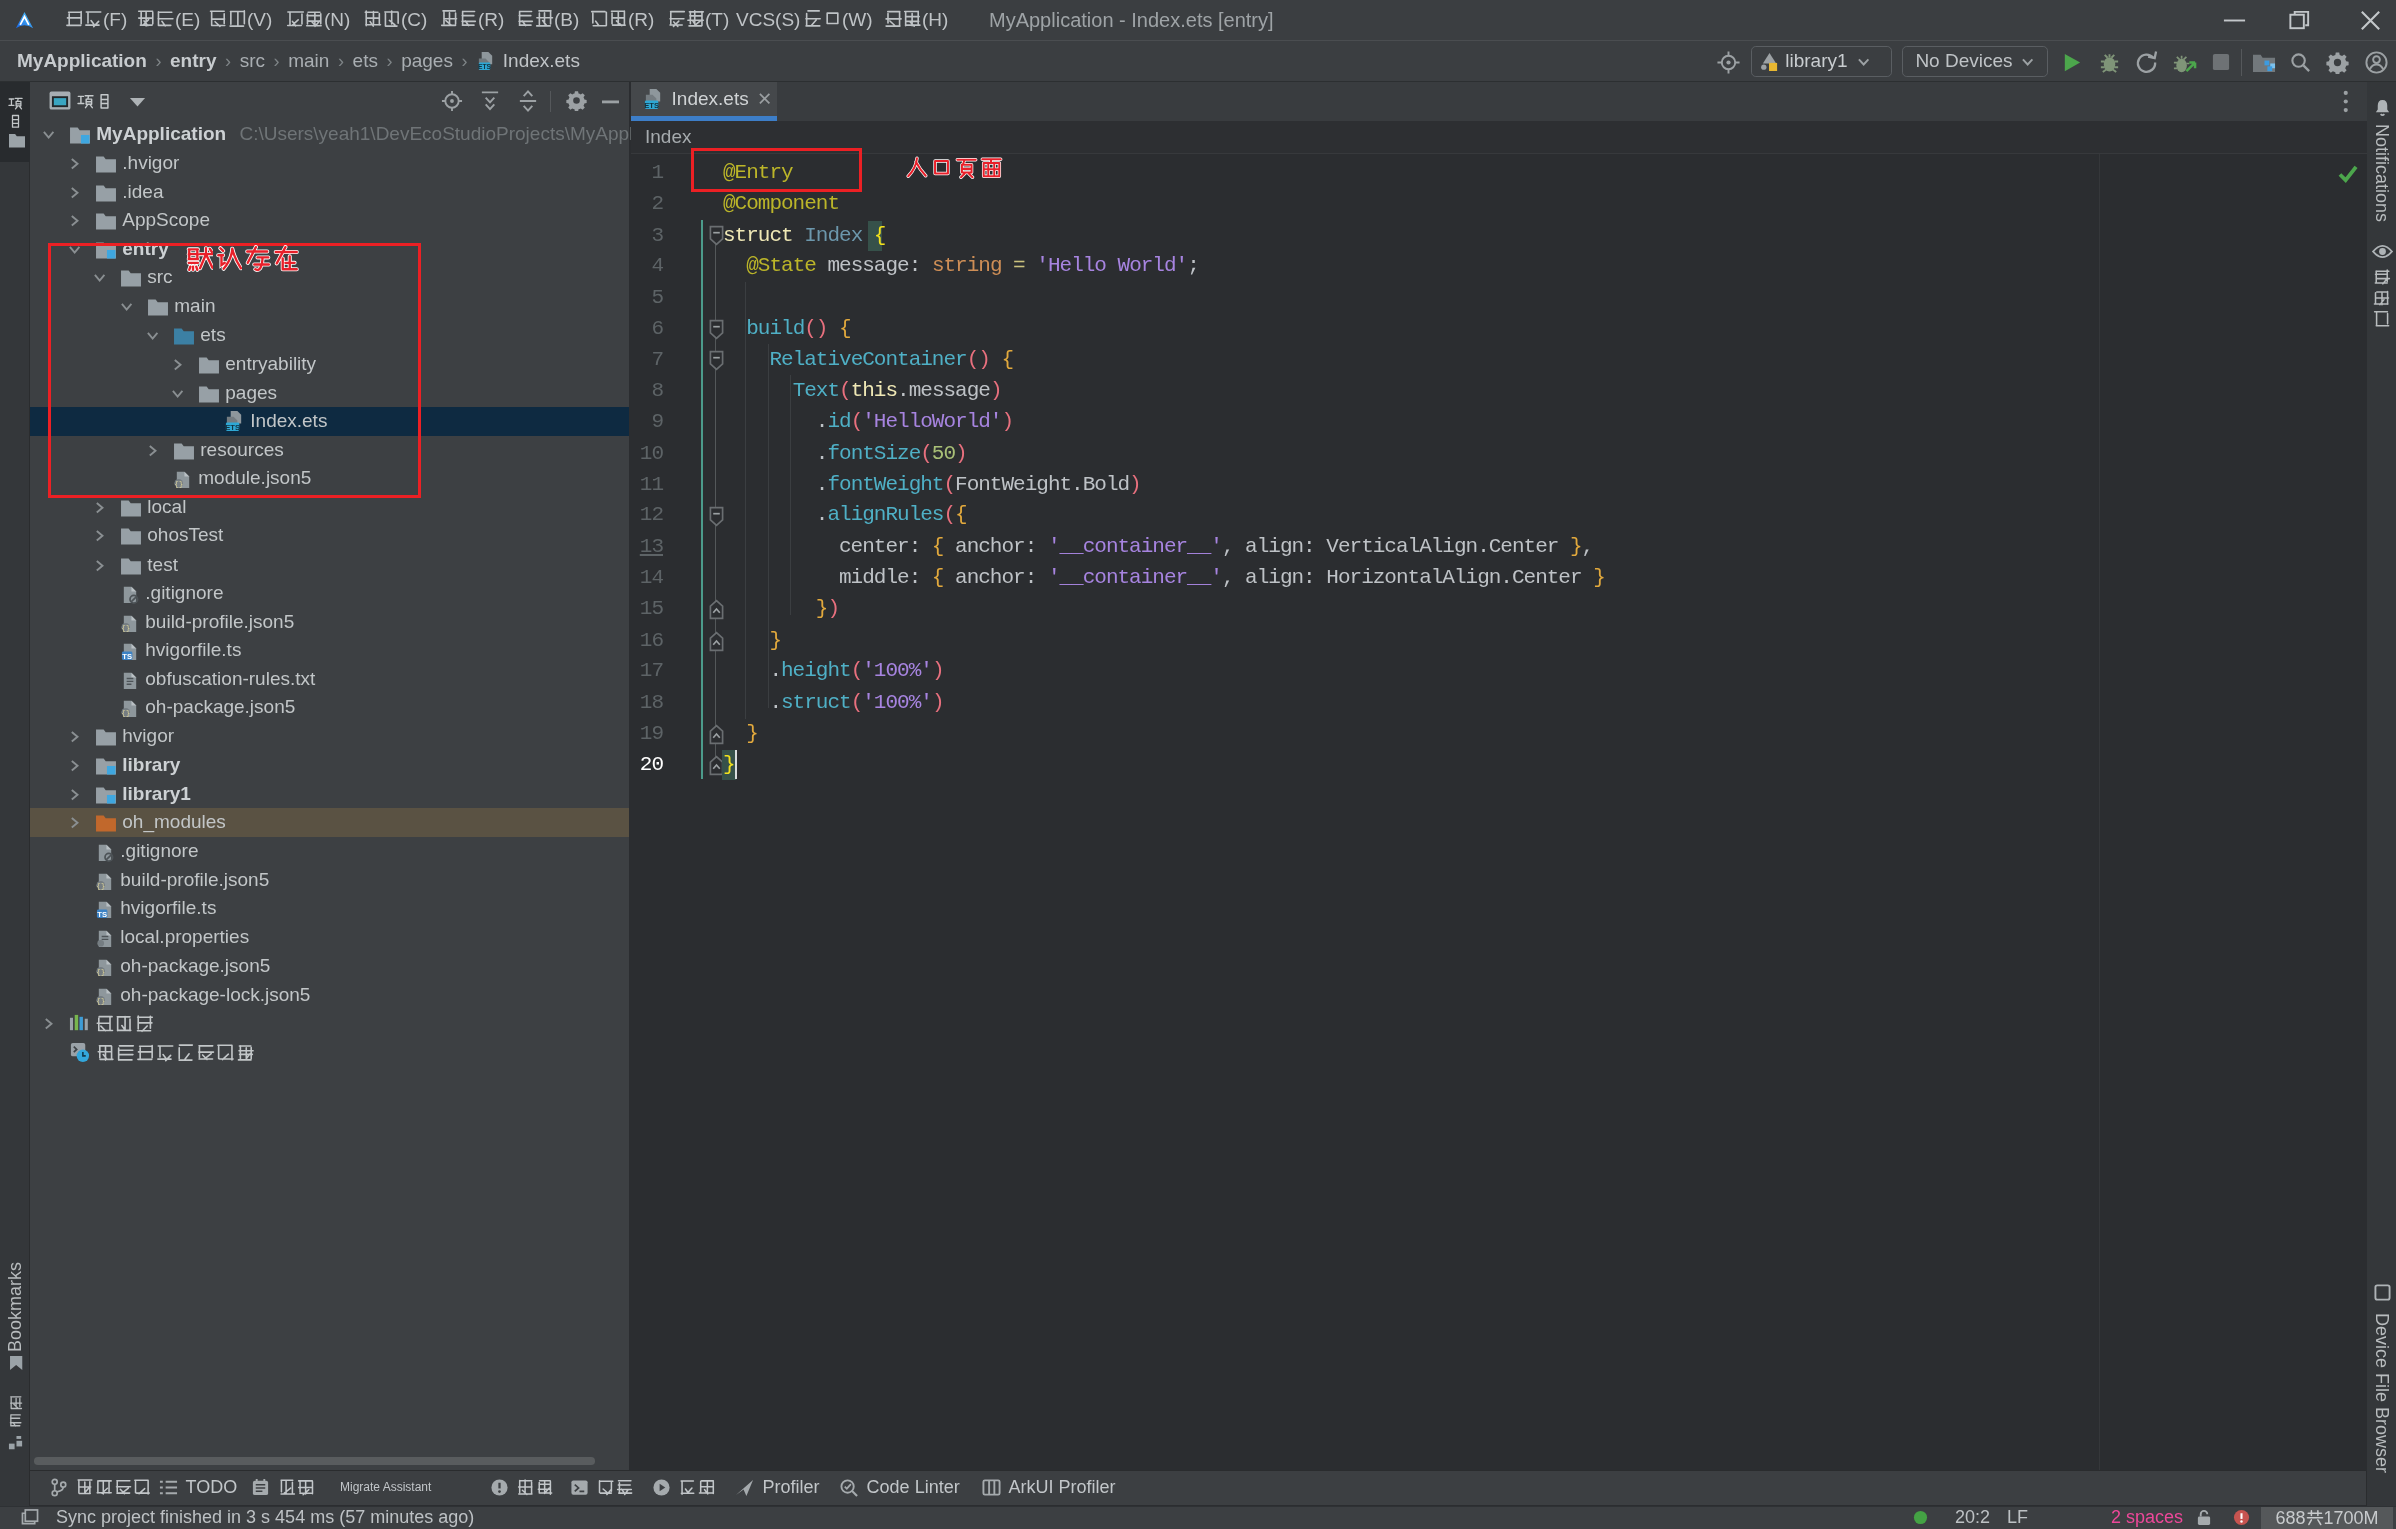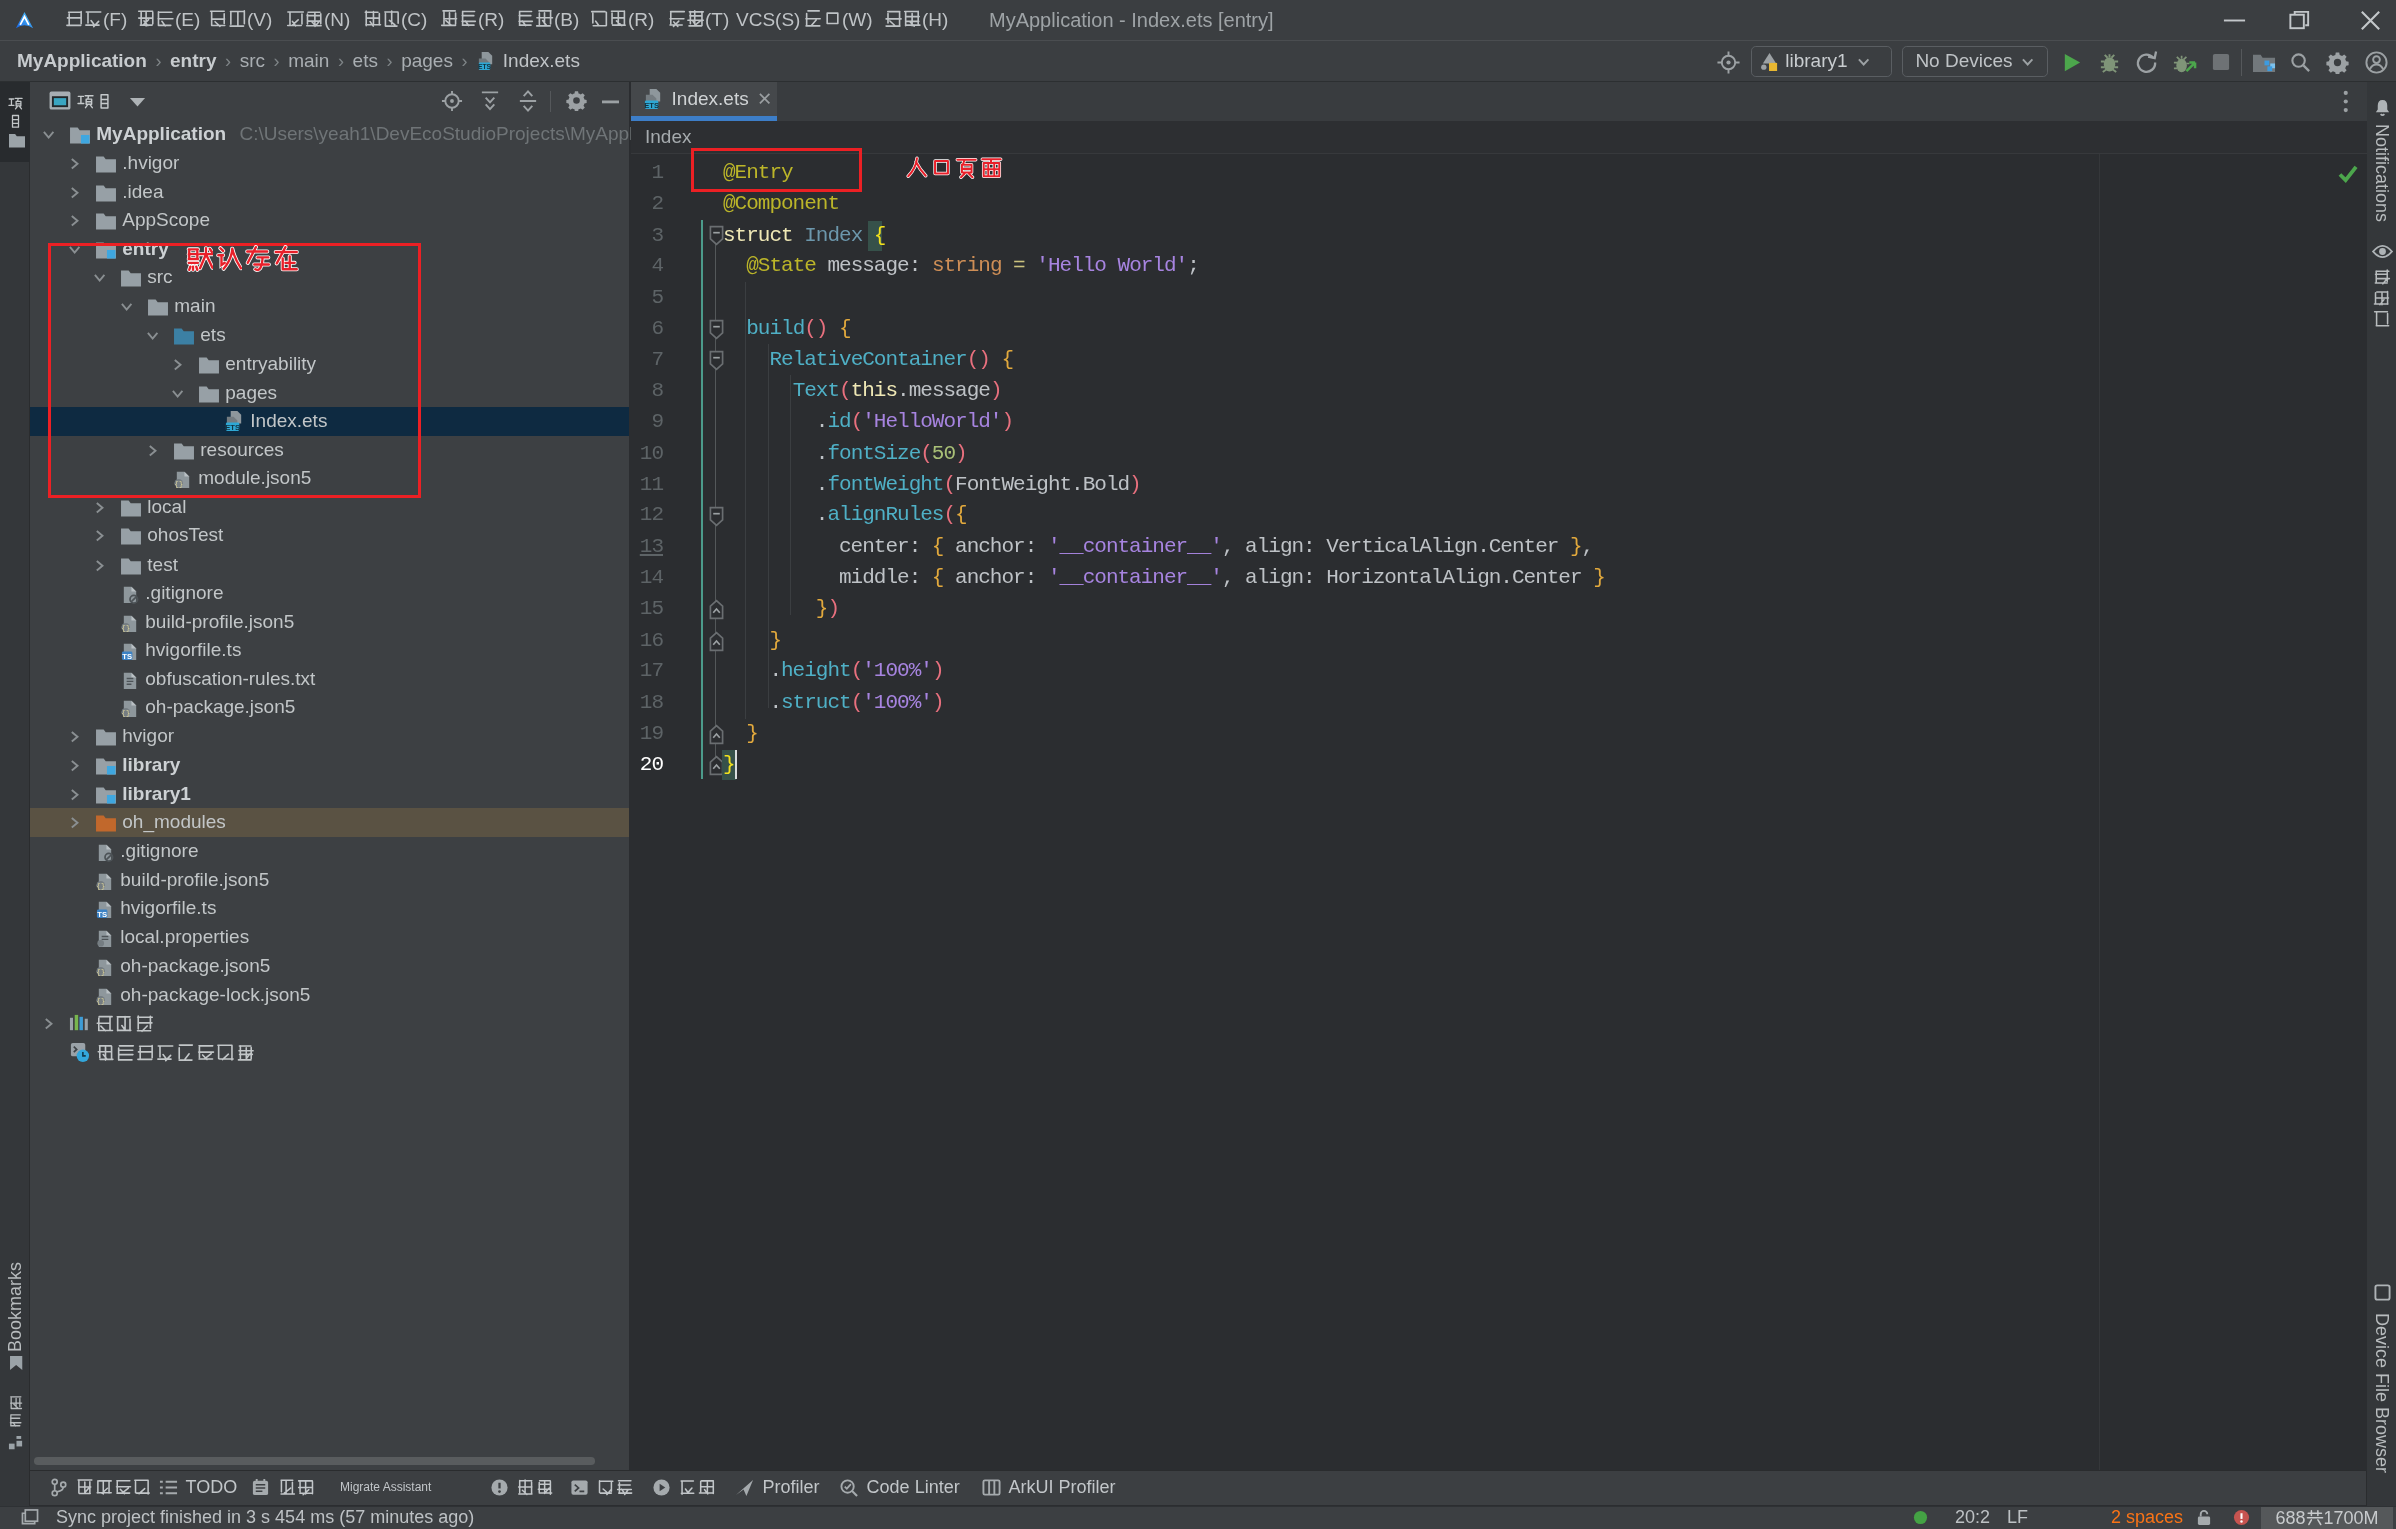--- a/index.html
+++ b/index.html
@@ -723,21 +723,21 @@
     <rect x="4.5" y="1" width="13" height="12" fill="none" stroke="#A5AAAD" stroke-width="1.8"></rect>
     <path d="M4.5,4.5 h-3 v11 h13 v-2.5" fill="none" stroke="#A5AAAD" stroke-width="1.8"></path>
   </svg>
 <div class="abs" style="left:56px;top:1506px;height:24px;line-height:23px;color:#BDC1C4;font-size:18px">Sync project finished in 3 s 454 ms (57 minutes ago)</div>
 <svg class="abs" style="left:1913px;top:1510px" width="15" height="15" viewBox="0 0 16 16">
     <circle cx="8" cy="8" r="7" fill="#44A244"></circle>
   </svg>
 <div class="abs" style="left:1955px;top:1506px;height:24px;line-height:23px;color:#BDC1C4;font-size:18px">20:2</div>
 <div class="abs" style="left:2007px;top:1506px;height:24px;line-height:23px;color:#BDC1C4;font-size:18px">LF</div>
 <div class="abs" style="left:2043px;top:1532px;height:24px;line-height:23px;color:#BDC1C4;font-size:18px">UTF-8</div>
-<div class="abs" style="left:2111px;top:1506px;height:24px;line-height:23px;color:#f97316;font-size:18px">2 spaces</div>
+<div class="abs" style="left:2111px;top:1506px;height:24px;line-height:23px;color:#ec4899;font-size:18px">2 spaces</div>
 <svg class="abs" style="left:2196px;top:1509px" width="16" height="17" viewBox="0 0 17 18">
     <rect x="2" y="8" width="13" height="9" rx="1.5" fill="#A5AAAD"></rect>
     <path d="M5,8 v-2.5 a3.5,3.5 0 0 1 7,0" fill="none" stroke="#A5AAAD" stroke-width="2"></path>
   </svg>
 <svg class="abs" style="left:2233px;top:1509px" width="17" height="17" viewBox="0 0 18 18">
     <circle cx="9" cy="9" r="8" fill="#C75450"></circle>
     <path d="M9,4.5 v6" stroke="#fff" stroke-width="2.2"></path>
     <circle cx="9" cy="13.3" r="1.3" fill="#fff"></circle>
   </svg>
 <div class="abs flex" style="left:2261px;top:1507px;width:132px;height:22px;background:#55585A;justify-content:center;color:#C8CBCD;font-size:18px">688<svg style="width:18px;height:18px;vertical-align:-0.12em;margin-right:0px" viewBox="0 0 100 100">

